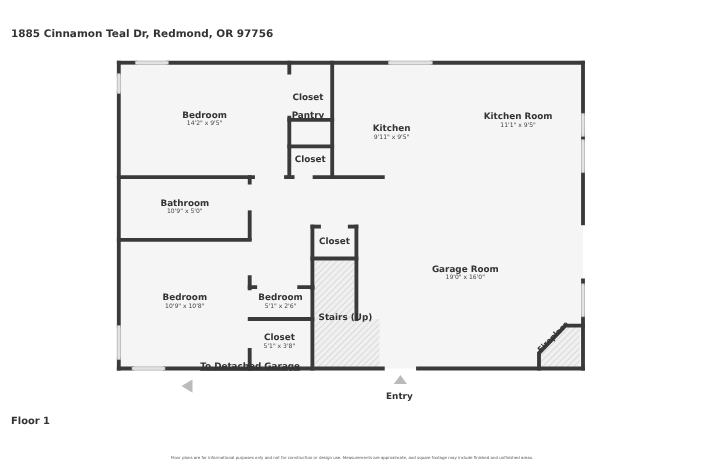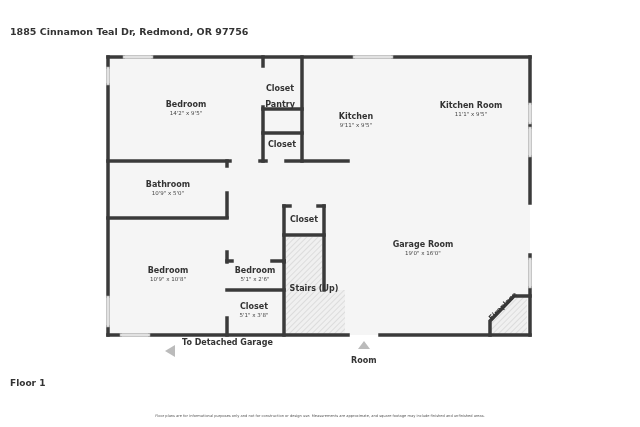--- a/index.html
+++ b/index.html
@@ -140,17 +140,17 @@
 </div>
 <div class="room-label" style="left:254px; top:302px;">
   <span class="room-name">Closet</span>
   <span class="room-dim">5'1" x 3'8"</span>
 </div>
 <div class="room-label" style="left:314px; top:284px;">
   <span class="room-name">Stairs (Up)</span>
 </div>
 <div class="note" style="left:493px; top:314px; font-size:7px; transform:rotate(-45deg); transform-origin:left bottom;">Fireplace</div>
 
-<div class="note" style="left:182px; top:338px;">To Detached Garage</div>
-<div class="note" style="left:351px; top:356px;">Room</div>
+<div class="note" style="left:182px; top:328px;text-decoration:underline;">To Detached Garage</div>
+<div class="note" style="left:351px; top:356px;">Entry</div>
 
 <div class="floor-label">Floor 1</div>
 <div class="disclaimer">Floor plans are for informational purposes only and not for construction or design use. Measurements are approximate, and square footage may include finished and unfinished areas.</div>
 
 </body></html>

